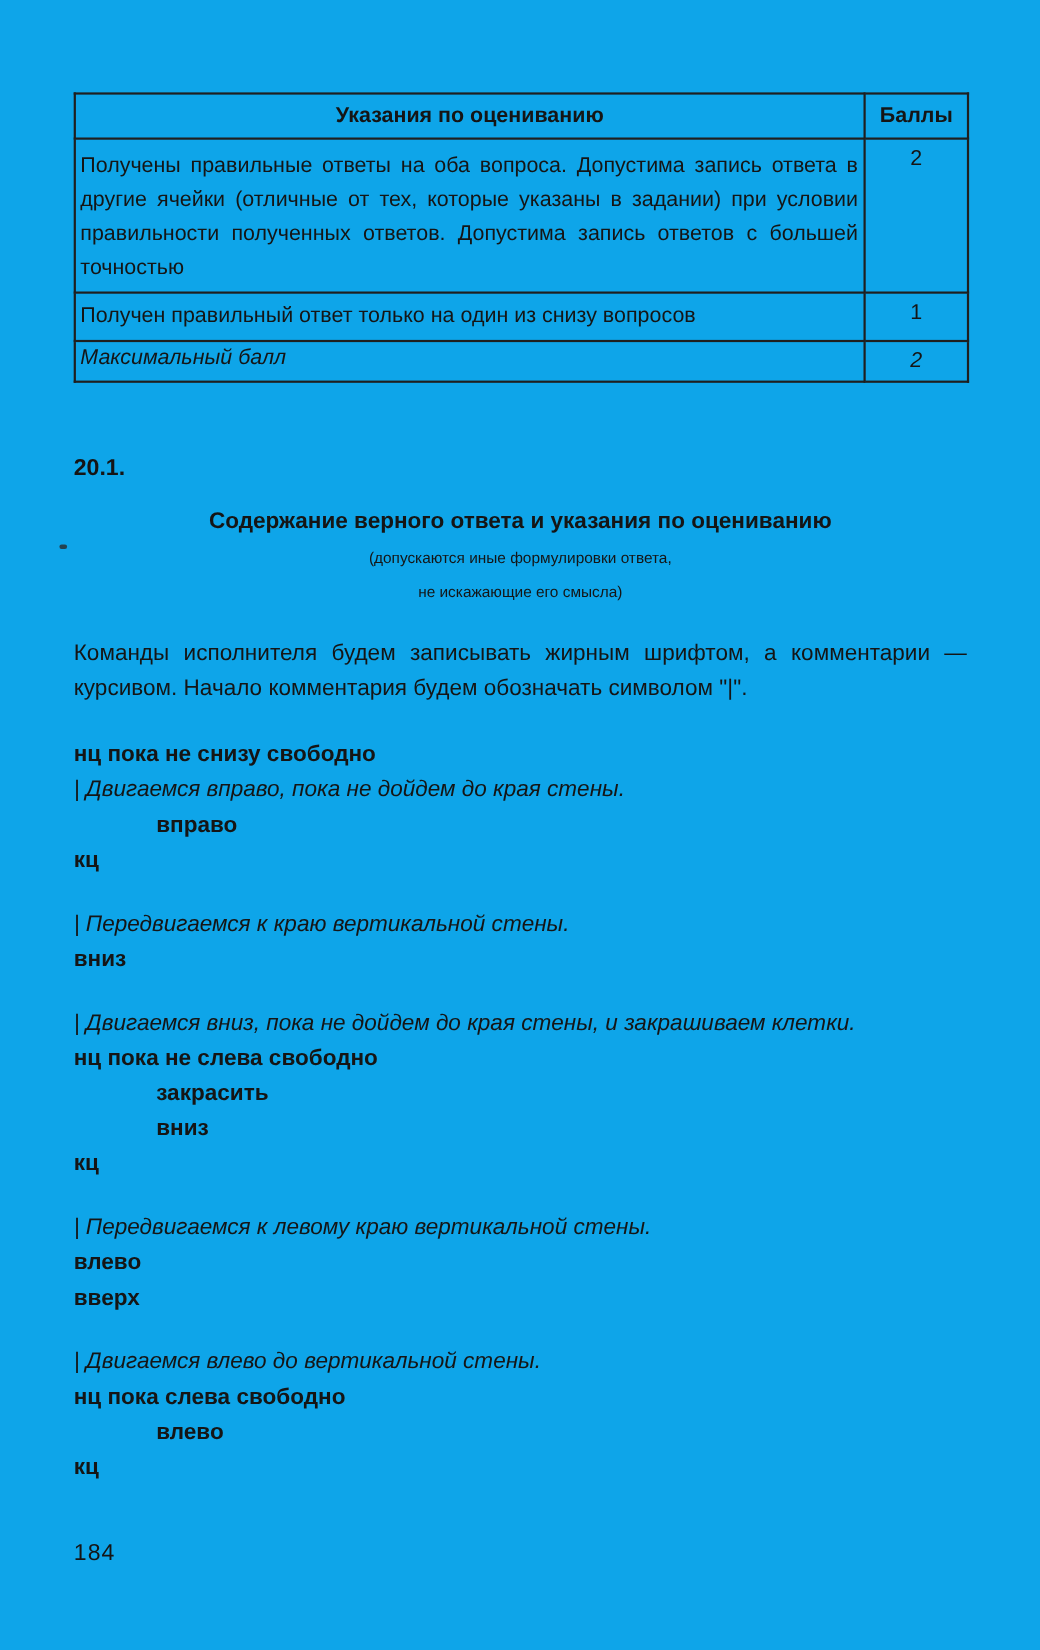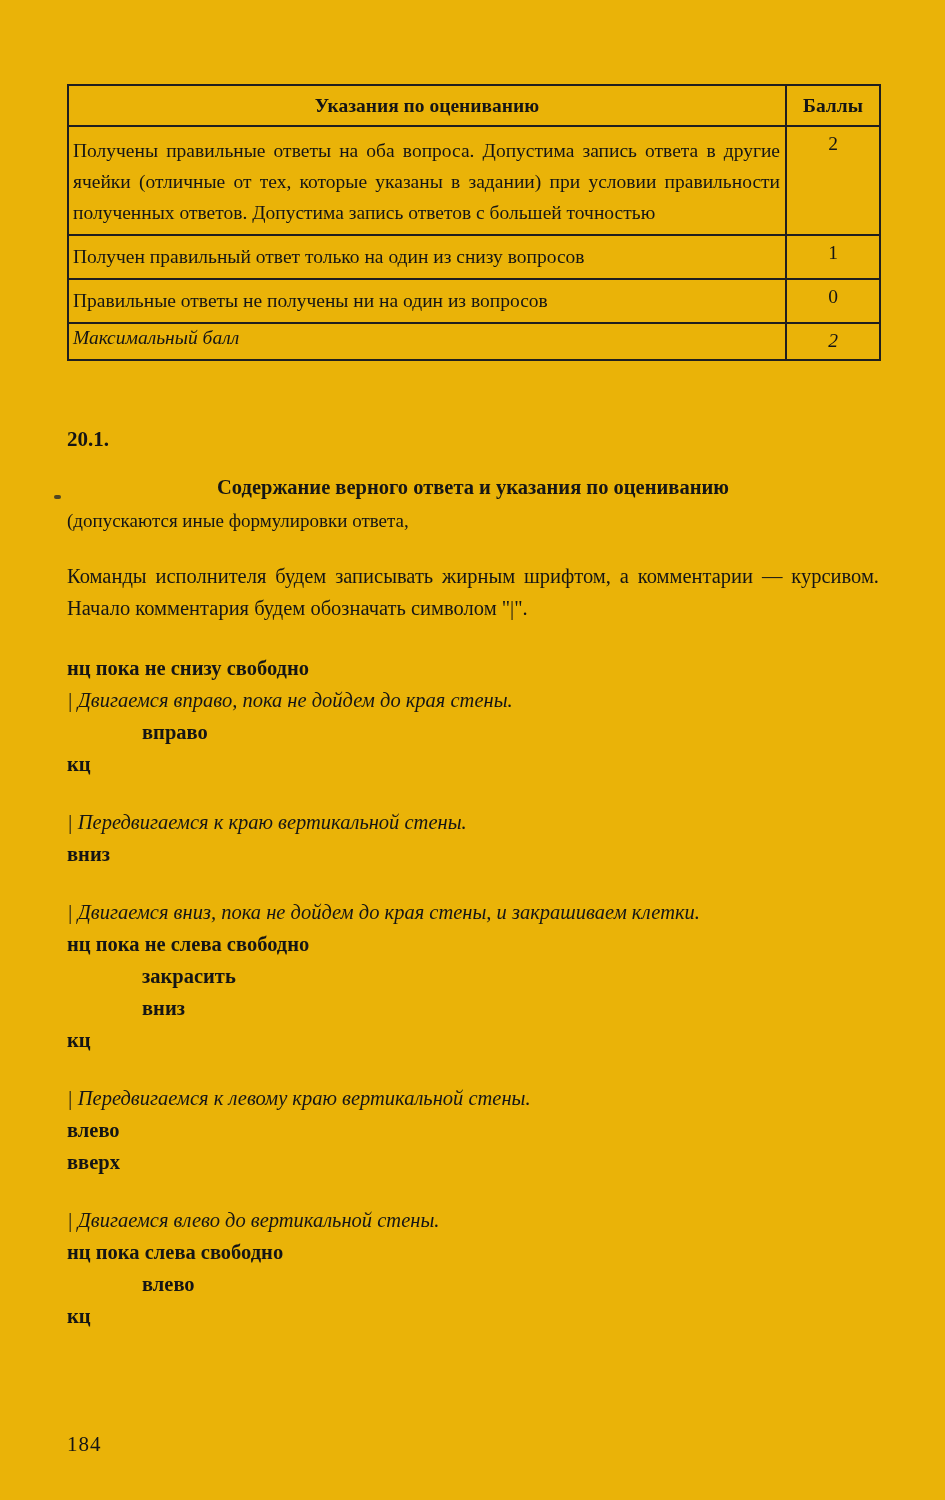--- a/index.html
+++ b/index.html
@@ -2,23 +2,23 @@
 <html><head>
 <meta charset="utf-8">
 <style>
   * { margin: 0; padding: 0; box-sizing: border-box; }
   html, body { background: #e8e8e8; }
   .page {
     position: relative;
     width: 945px;
     height: 1500px;
     margin: 0 auto;
-    background: #eab308;
+    background: #0ea5e9;
     color: #151515;
-    font-family: Liberation Serif, serif;
+    font-family: Liberation Sans, sans-serif;
     overflow: hidden;
   }
   .content {
     position: absolute;
     left: 67px;
     top: 0;
     width: 812px;
   }
 
   
@@ -69,22 +69,22 @@
     font-weight: bold;
     font-size: 21px;
   }
   .title {
     margin-top: 24px;
     text-align: center;
     font-weight: bold;
     font-size: 20.5px;
   }
   .subtitle {
-    text-align: left;
-    font-size: 19px;
+    text-align: center;
+    font-size: 14px;
     line-height: 31px;
   }
   .subtitle.first { margin-top: 6px; }
 
   
   .intro {
     margin-top: 24px;
     font-size: 20.5px;
     line-height: 32px;
     text-align: justify;
@@ -98,21 +98,21 @@
     line-height: 32px;
   }
   .cl.comment { font-style: italic; }
   .cl.cmd { font-weight: bold; }
   .cl.indent { padding-left: 75px; }
 
   
   .page-number {
     position: absolute;
     left: 67px;
-    top: 1432px;
+    top: 1400px;
     font-size: 21px;
     letter-spacing: 1px;
   }
   .ink-speck {
     position: absolute;
     left: 54px;
     top: 495px;
     width: 7px;
     height: 4px;
     background: #2a2a2a;
@@ -139,35 +139,32 @@
         <th>Баллы</th>
       </tr>
       <tr class="row-tall">
         <td class="criteria">Получены правильные ответы на оба вопроса. Допустима запись ответа в другие ячейки (отличные от тех, которые указаны в задании) при условии правильности полученных ответов. Допустима запись ответов с большей точностью</td>
         <td class="score">2</td>
       </tr>
       <tr class="row-short">
         <td class="criteria">Получен правильный ответ только на один из снизу вопросов</td>
         <td class="score">1</td>
       </tr>
-      <tr class="row-short">
-        <td class="criteria">Правильные ответы не получены ни на один из вопросов</td>
-        <td class="score">0</td>
-      </tr>
       <tr class="footer">
         <td class="maxlabel">Максимальный балл</td>
         <td class="score maxscore">2</td>
       </tr>
     </tbody>
       </table>
 
     <div class="section-number">20.1.</div>
 
     <div class="title">Содержание верного ответа и указания по оцениванию</div>
     <div class="subtitle first">(допускаются иные формулировки ответа,</div>
+    <div class="subtitle">не искажающие его смысла)</div>
 
     <p class="intro">Команды исполнителя будем записывать жирным шрифтом, а комментарии — курсивом. Начало комментария будем обозначать символом "|".</p>
 
     <div class="code-area">
 
       <div class="cb">
         <div class="cl cmd">нц пока не снизу свободно</div>
         <div class="cl comment">| Двигаемся вправо, пока не дойдем до края стены.</div>
         <div class="cl cmd indent">вправо</div>
         <div class="cl cmd">кц</div>

